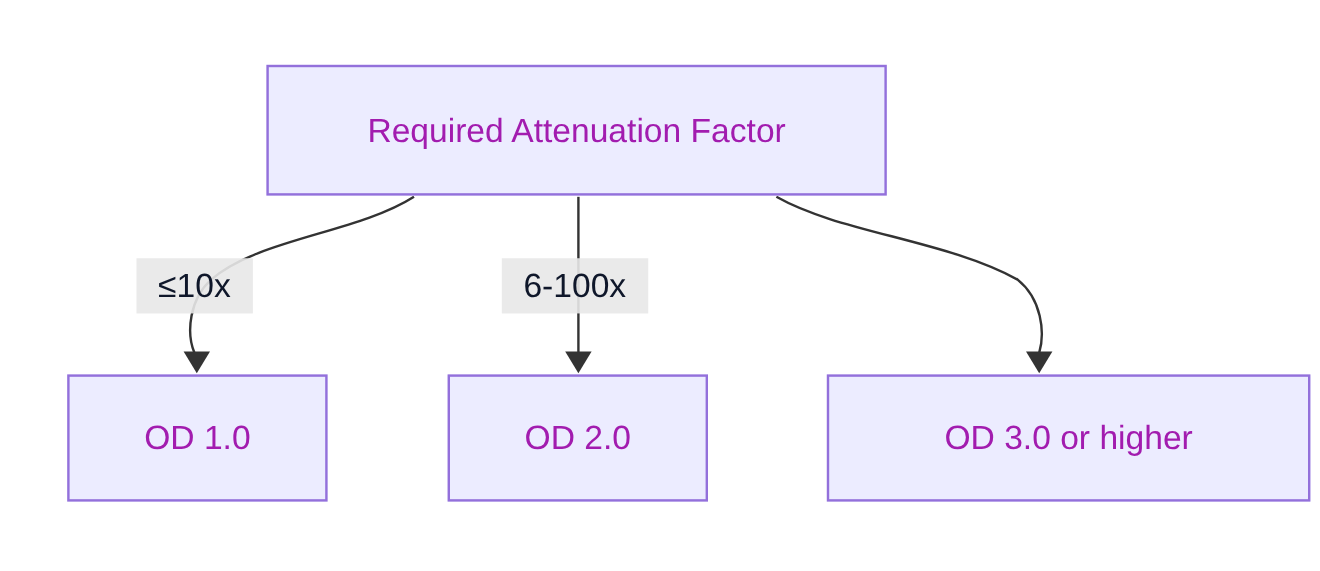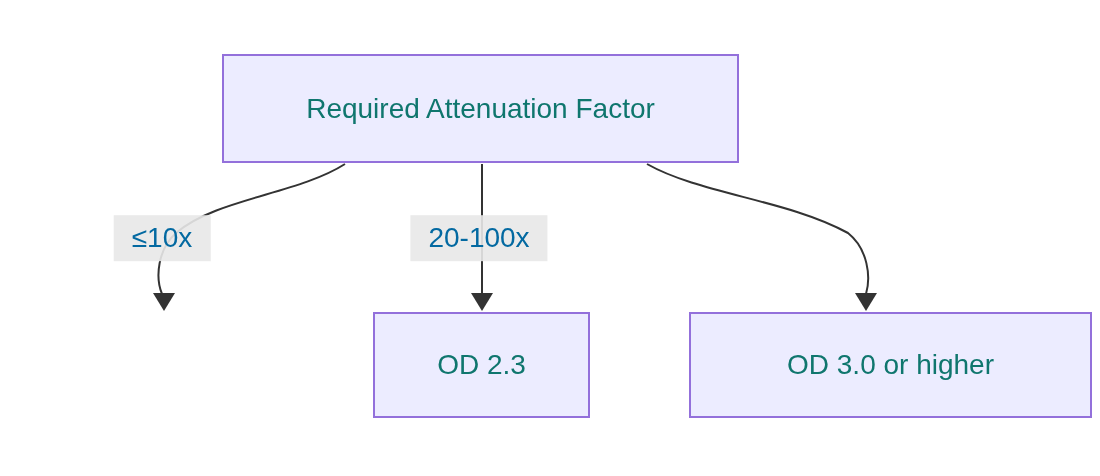--- a/index.html
+++ b/index.html
@@ -29,37 +29,37 @@
   }
   .arrowhead {
     fill: #333333;
     stroke: none;
   }
   .node {
     position: absolute;
     box-sizing: border-box;
     background: #ECECFF;
     border: 2px solid #9370DB;
-    color: #0f766e;
+    color: #a21caf;
     font-size: 28px;
     display: flex;
     align-items: center;
     justify-content: center;
     text-align: center;
     white-space: nowrap;
   }
   .node-root   { left: 222px; top: 54px;  width: 517px; height: 109px; }
   .node-od1    { left: 56px;  top: 312px; width: 217px; height: 106px; }
   .node-od2    { left: 373px; top: 312px; width: 217px; height: 106px; }
   .node-od3    { left: 689px; top: 312px; width: 403px; height: 106px; }
   .edge-label {
     position: absolute;
     transform: translate(-50%, -50%);
     background: rgba(232, 232, 232, 0.9);
-    color: #0369a1;
+    color: #0f172a;
     font-size: 28px;
     line-height: 1.2;
     padding: 6px 18px;
     white-space: nowrap;
     text-align: center;
   }
   .edge-label-1 { left: 162px; top: 238px; }
   .edge-label-2 { left: 479px; top: 238px; }
   .edge-label-3 { left: 865px; top: 238px; }
 </style>
@@ -81,23 +81,26 @@
   </svg>
 
   <div class="node node-root">
     <span>Required Attenuation Factor</span>
   </div>
 
   <div class="edge-label edge-label-1">
     <span>≤10x</span>
   </div>
   <div class="edge-label edge-label-2">
-    <span>20-100x</span>
+    <span>6-100x</span>
   </div>
 
+  <div class="node node-od1">
+    <span>OD 1.0</span>
+  </div>
   <div class="node node-od2">
-    <span>OD 2.3</span>
+    <span>OD 2.0</span>
   </div>
   <div class="node node-od3">
     <span>OD 3.0 or higher</span>
   </div>
 
 </div>
 
 </body></html>

